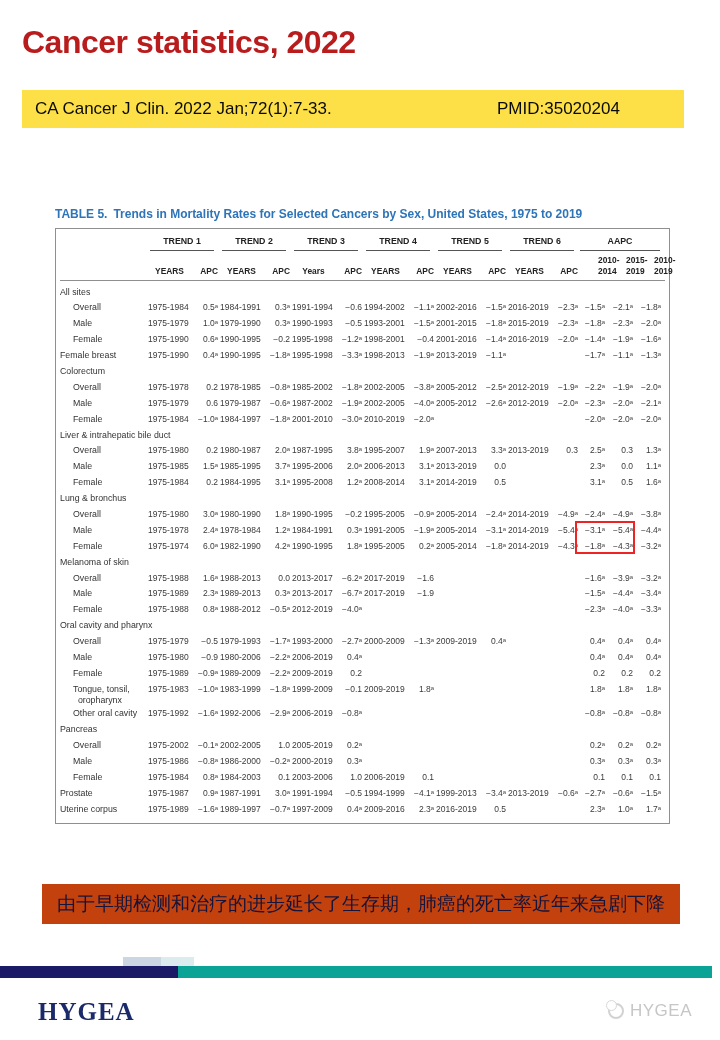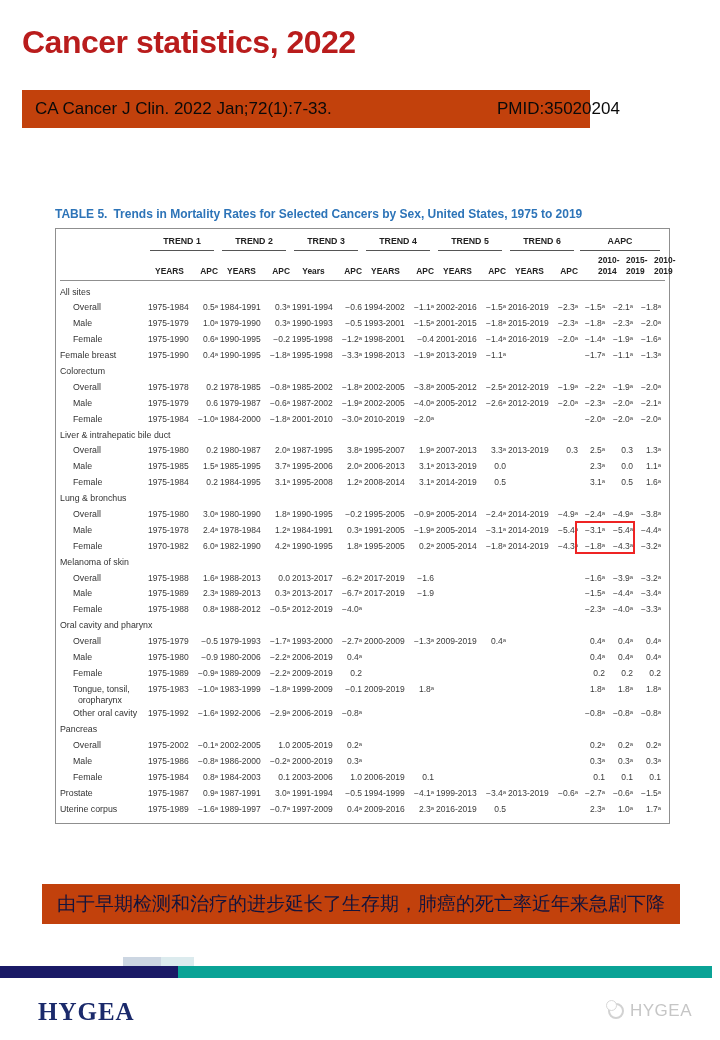--- a/index.html
+++ b/index.html
@@ -3,22 +3,22 @@
 <meta charset="utf-8">
 <style>
   * { margin:0; padding:0; box-sizing:border-box; }
   html,body { background:#ffffff; }
   .page { position:relative; width:720px; height:1040px; background:#fff; overflow:hidden;
           font-family:"Liberation Sans", sans-serif; }
 
   .title { position:absolute; left:22px; top:24px; font-size:32px; font-weight:700;
            color:#b91c1c; letter-spacing:-0.5px; }
 
-  .citebar { position:absolute; left:22px; top:90px; width:568px; height:38px;
-             background:#c2410c; display:flex; align-items:center; font-size:17px; color:#0a0a0a; }
+  .citebar { position:absolute; left:22px; top:90px; width:662px; height:38px;
+             background:#fde047; display:flex; align-items:center; font-size:17px; color:#0a0a0a; }
   .citebar .cite { margin-left:13px; }
   .citebar .pmid { position:absolute; left:475px; }
 
   .tblwrap { position:absolute; left:55px; top:207px; width:615px; }
   .caption { font-size:12px; font-weight:700; color:#2d74b8; margin-bottom:7px; }
   .caption .cap-label { margin-right:6px; color:#2d74b8; }
   .box { border:1px solid #8f8f8f; padding:5px 4px 6px 4px; background:#fff; }
 
   .grid { display:grid; grid-template-columns:86px repeat(6, 47px 25px) repeat(3, 28px); }
   .thead1 { margin-top:2px; }
@@ -224,21 +224,21 @@
             <div class="yc">2012-2019</div>
             <div class="ac">−2.0ᵃ</div>
             <div class="pc">−2.3ᵃ</div>
             <div class="pc">−2.0ᵃ</div>
             <div class="pc">−2.1ᵃ</div>
           </div>
           <div class="grid r">
             <div class="lbl ind">Female</div>
             <div class="yc">1975-1984</div>
             <div class="ac">−1.0ᵃ</div>
-            <div class="yc">1984-2000</div>
+            <div class="yc">1984-1997</div>
             <div class="ac">−1.8ᵃ</div>
             <div class="yc">2001-2010</div>
             <div class="ac">−3.0ᵃ</div>
             <div class="yc">2010-2019</div>
             <div class="ac">−2.0ᵃ</div>
             <div class="yc"></div>
             <div class="ac"></div>
             <div class="yc"></div>
             <div class="ac"></div>
             <div class="pc">−2.0ᵃ</div>
@@ -337,21 +337,21 @@
             <div class="ac">−3.1ᵃ</div>
             <div class="yc">2014-2019</div>
             <div class="ac">−5.4ᵃ</div>
             <div class="pc">−3.1ᵃ</div>
             <div class="pc">−5.4ᵃ</div>
             <div class="pc">−4.4ᵃ</div>
             <div class="redbox"></div>
           </div>
           <div class="grid r">
             <div class="lbl ind">Female</div>
-            <div class="yc">1970-1982</div>
+            <div class="yc">1975-1974</div>
             <div class="ac">6.0ᵃ</div>
             <div class="yc">1982-1990</div>
             <div class="ac">4.2ᵃ</div>
             <div class="yc">1990-1995</div>
             <div class="ac">1.8ᵃ</div>
             <div class="yc">1995-2005</div>
             <div class="ac">0.2ᵃ</div>
             <div class="yc">2005-2014</div>
             <div class="ac">−1.8ᵃ</div>
             <div class="yc">2014-2019</div>

